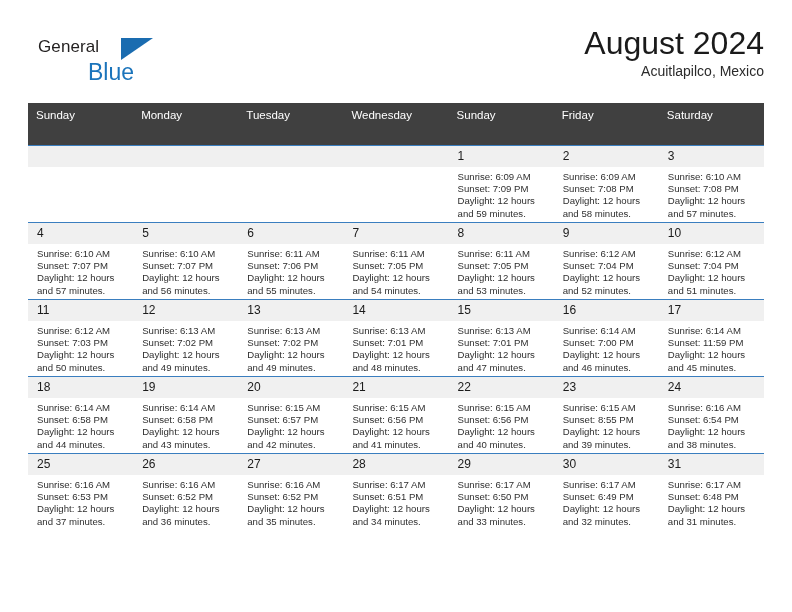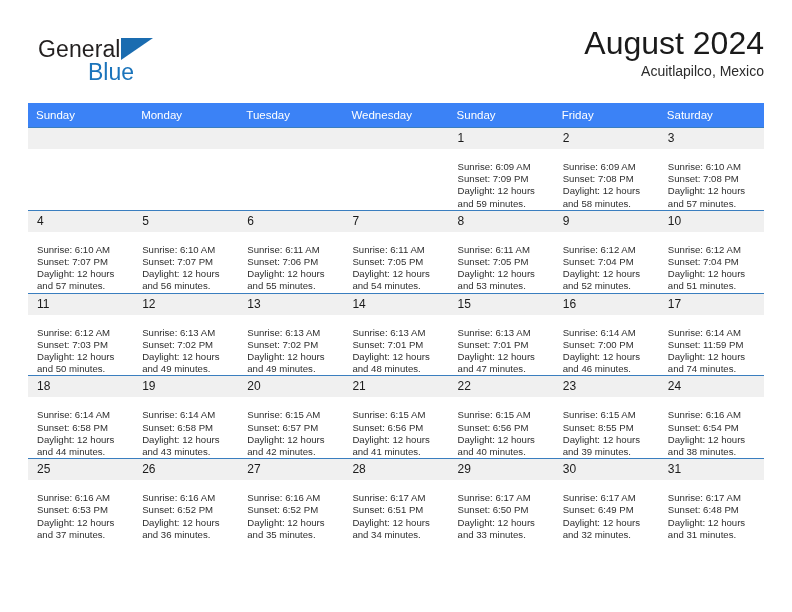--- a/index.html
+++ b/index.html
@@ -31,21 +31,21 @@
     height: 72px;
   }
   .brand {
     position: absolute;
     left: 0;
     top: 6px;
     width: 240px;
     height: 58px;
   }
   .brand-general {
-    font-size: 23px;
+    font-size: 17px;
     color: #221f1f;
     letter-spacing: 0.1px;
     line-height: 1;
     position: absolute;
     left: 10px;
     top: 6px;
     font-weight: 400;
   }
   .brand-blue {
     font-size: 23px;
@@ -94,26 +94,26 @@
     left: 28px;
     top: 103px;
     width: 736px;
   }
   table.cal {
     border-collapse: collapse;
     table-layout: fixed;
     width: 736px;
   }
   table.cal th {
-    background: #3b82f6;
+    background: #404040;
     color: #ffffff;
     font-size: 11.5px;
     font-weight: 400;
     text-align: left;
-    padding: 6px 0 6px 8px;
+    padding: 6px 0 24px 8px;
     height: 12px;
     border: none;
   }
   table.cal td {
     vertical-align: top;
     padding: 0;
     border: none;
     border-top: 1px solid #3a7ebf;
     height: 76px;
     background: #ffffff;
@@ -130,21 +130,21 @@
     color: #1a1a1a;
     padding: 4px 0 4px 9px;
     height: 13px;
     line-height: 13px;
   }
   td.empty .daynum {
     background: #f0f0f0;
     color: transparent;
   }
   .details {
-    padding: 12px 6px 0 9px;
+    padding: 4px 6px 0 9px;
     font-size: 9.6px;
     line-height: 12.2px;
     color: #2f2f2f;
   }
   .details div {
     white-space: nowrap;
   }
 </style>
 </head>
 <body>
@@ -340,21 +340,21 @@
                 <div>Daylight: 12 hours</div>
                 <div>and 46 minutes.</div>
               </div>
             </td>
             <td>
               <span class="daynum">17</span>
               <div class="details">
                 <div>Sunrise: 6:14 AM</div>
                 <div>Sunset: 11:59 PM</div>
                 <div>Daylight: 12 hours</div>
-                <div>and 74 minutes.</div>
+                <div>and 45 minutes.</div>
               </div>
             </td>
           </tr>
           <tr class="week-row">
             <td>
               <span class="daynum">18</span>
               <div class="details">
                 <div>Sunrise: 6:14 AM</div>
                 <div>Sunset: 6:58 PM</div>
                 <div>Daylight: 12 hours</div>

